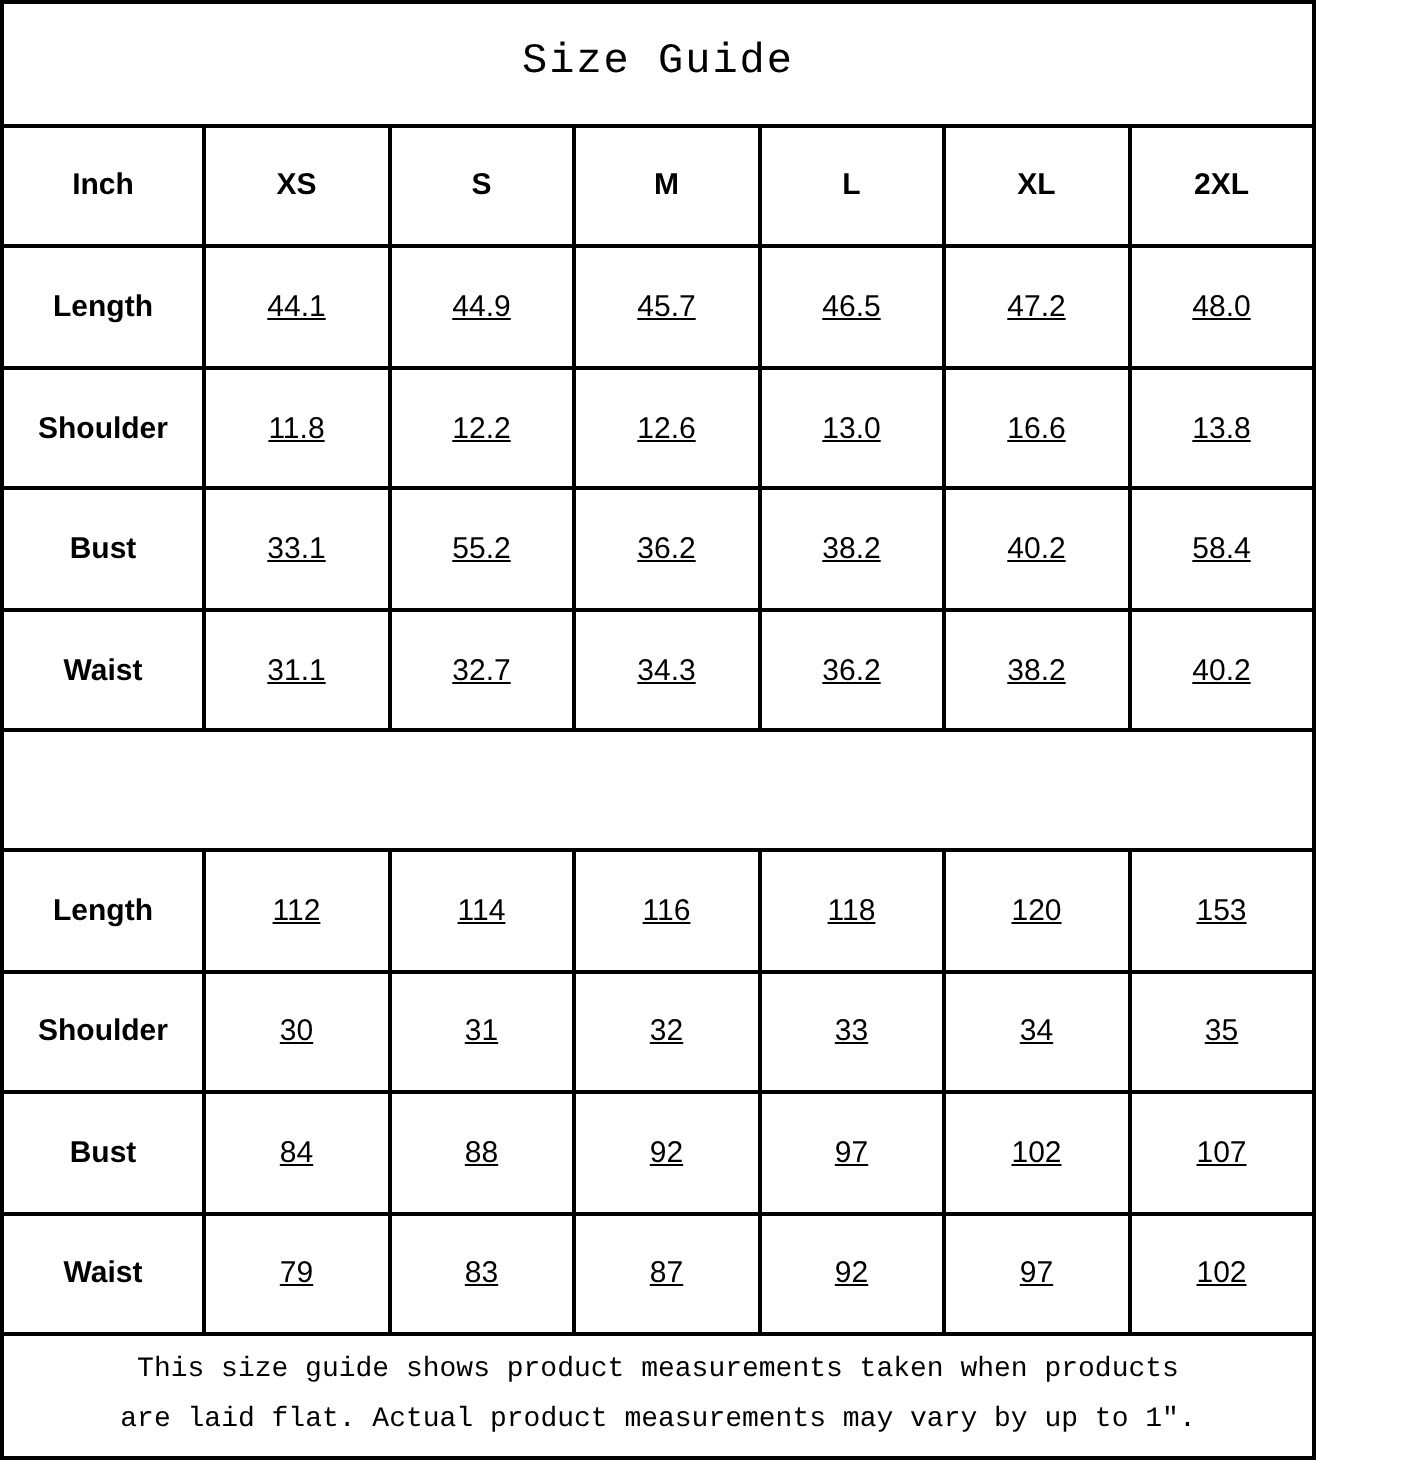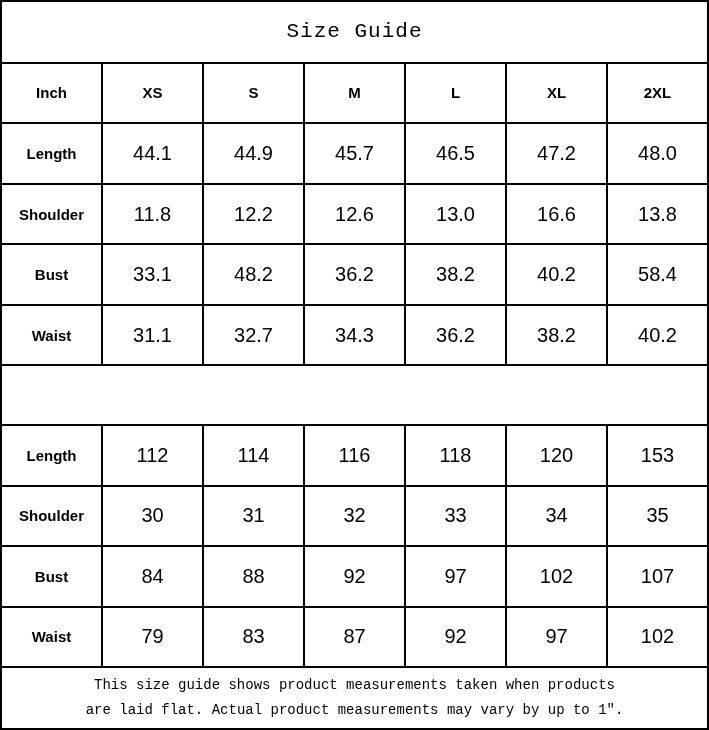--- a/index.html
+++ b/index.html
@@ -7,21 +7,21 @@
     padding: 0;
     background: #ffffff;
   }
   .sheet {
     width: 709px;
     height: 730px;
     background: #ffffff;
     box-sizing: border-box;
   }
   table.size-guide {
-    width: 709px;
+    width: 658px;
     height: 730px;
     border-collapse: collapse;
     table-layout: fixed;
     background: #ffffff;
   }
   table.size-guide td {
     border: 2px solid #000000;
     text-align: center;
     vertical-align: middle;
     color: #000000;
@@ -39,21 +39,22 @@
     letter-spacing: 1px;
   }
   .hdr {
     font-family: "Liberation Sans", sans-serif;
     font-weight: bold;
     font-size: 15px;
   }
   .val {
     font-family: "Liberation Sans", sans-serif;
     font-weight: normal;
-    font-size: 20px;
+    font-size: 15px;
+    text-decoration: underline;
   }
   .footer-cell {
     font-family: "Liberation Mono", "DejaVu Sans Mono", monospace;
     font-size: 14px;
     line-height: 25px;
   }
 </style>
 </head>
 <body>
 
@@ -100,21 +101,21 @@
       <td class="val">12.2</td>
       <td class="val">12.6</td>
       <td class="val">13.0</td>
       <td class="val">16.6</td>
       <td class="val">13.8</td>
     </tr>
 
     <tr class="data-row">
       <td class="hdr">Bust</td>
       <td class="val">33.1</td>
-      <td class="val">48.2</td>
+      <td class="val">55.2</td>
       <td class="val">36.2</td>
       <td class="val">38.2</td>
       <td class="val">40.2</td>
       <td class="val">58.4</td>
     </tr>
 
     <tr class="data-row">
       <td class="hdr">Waist</td>
       <td class="val">31.1</td>
       <td class="val">32.7</td>

